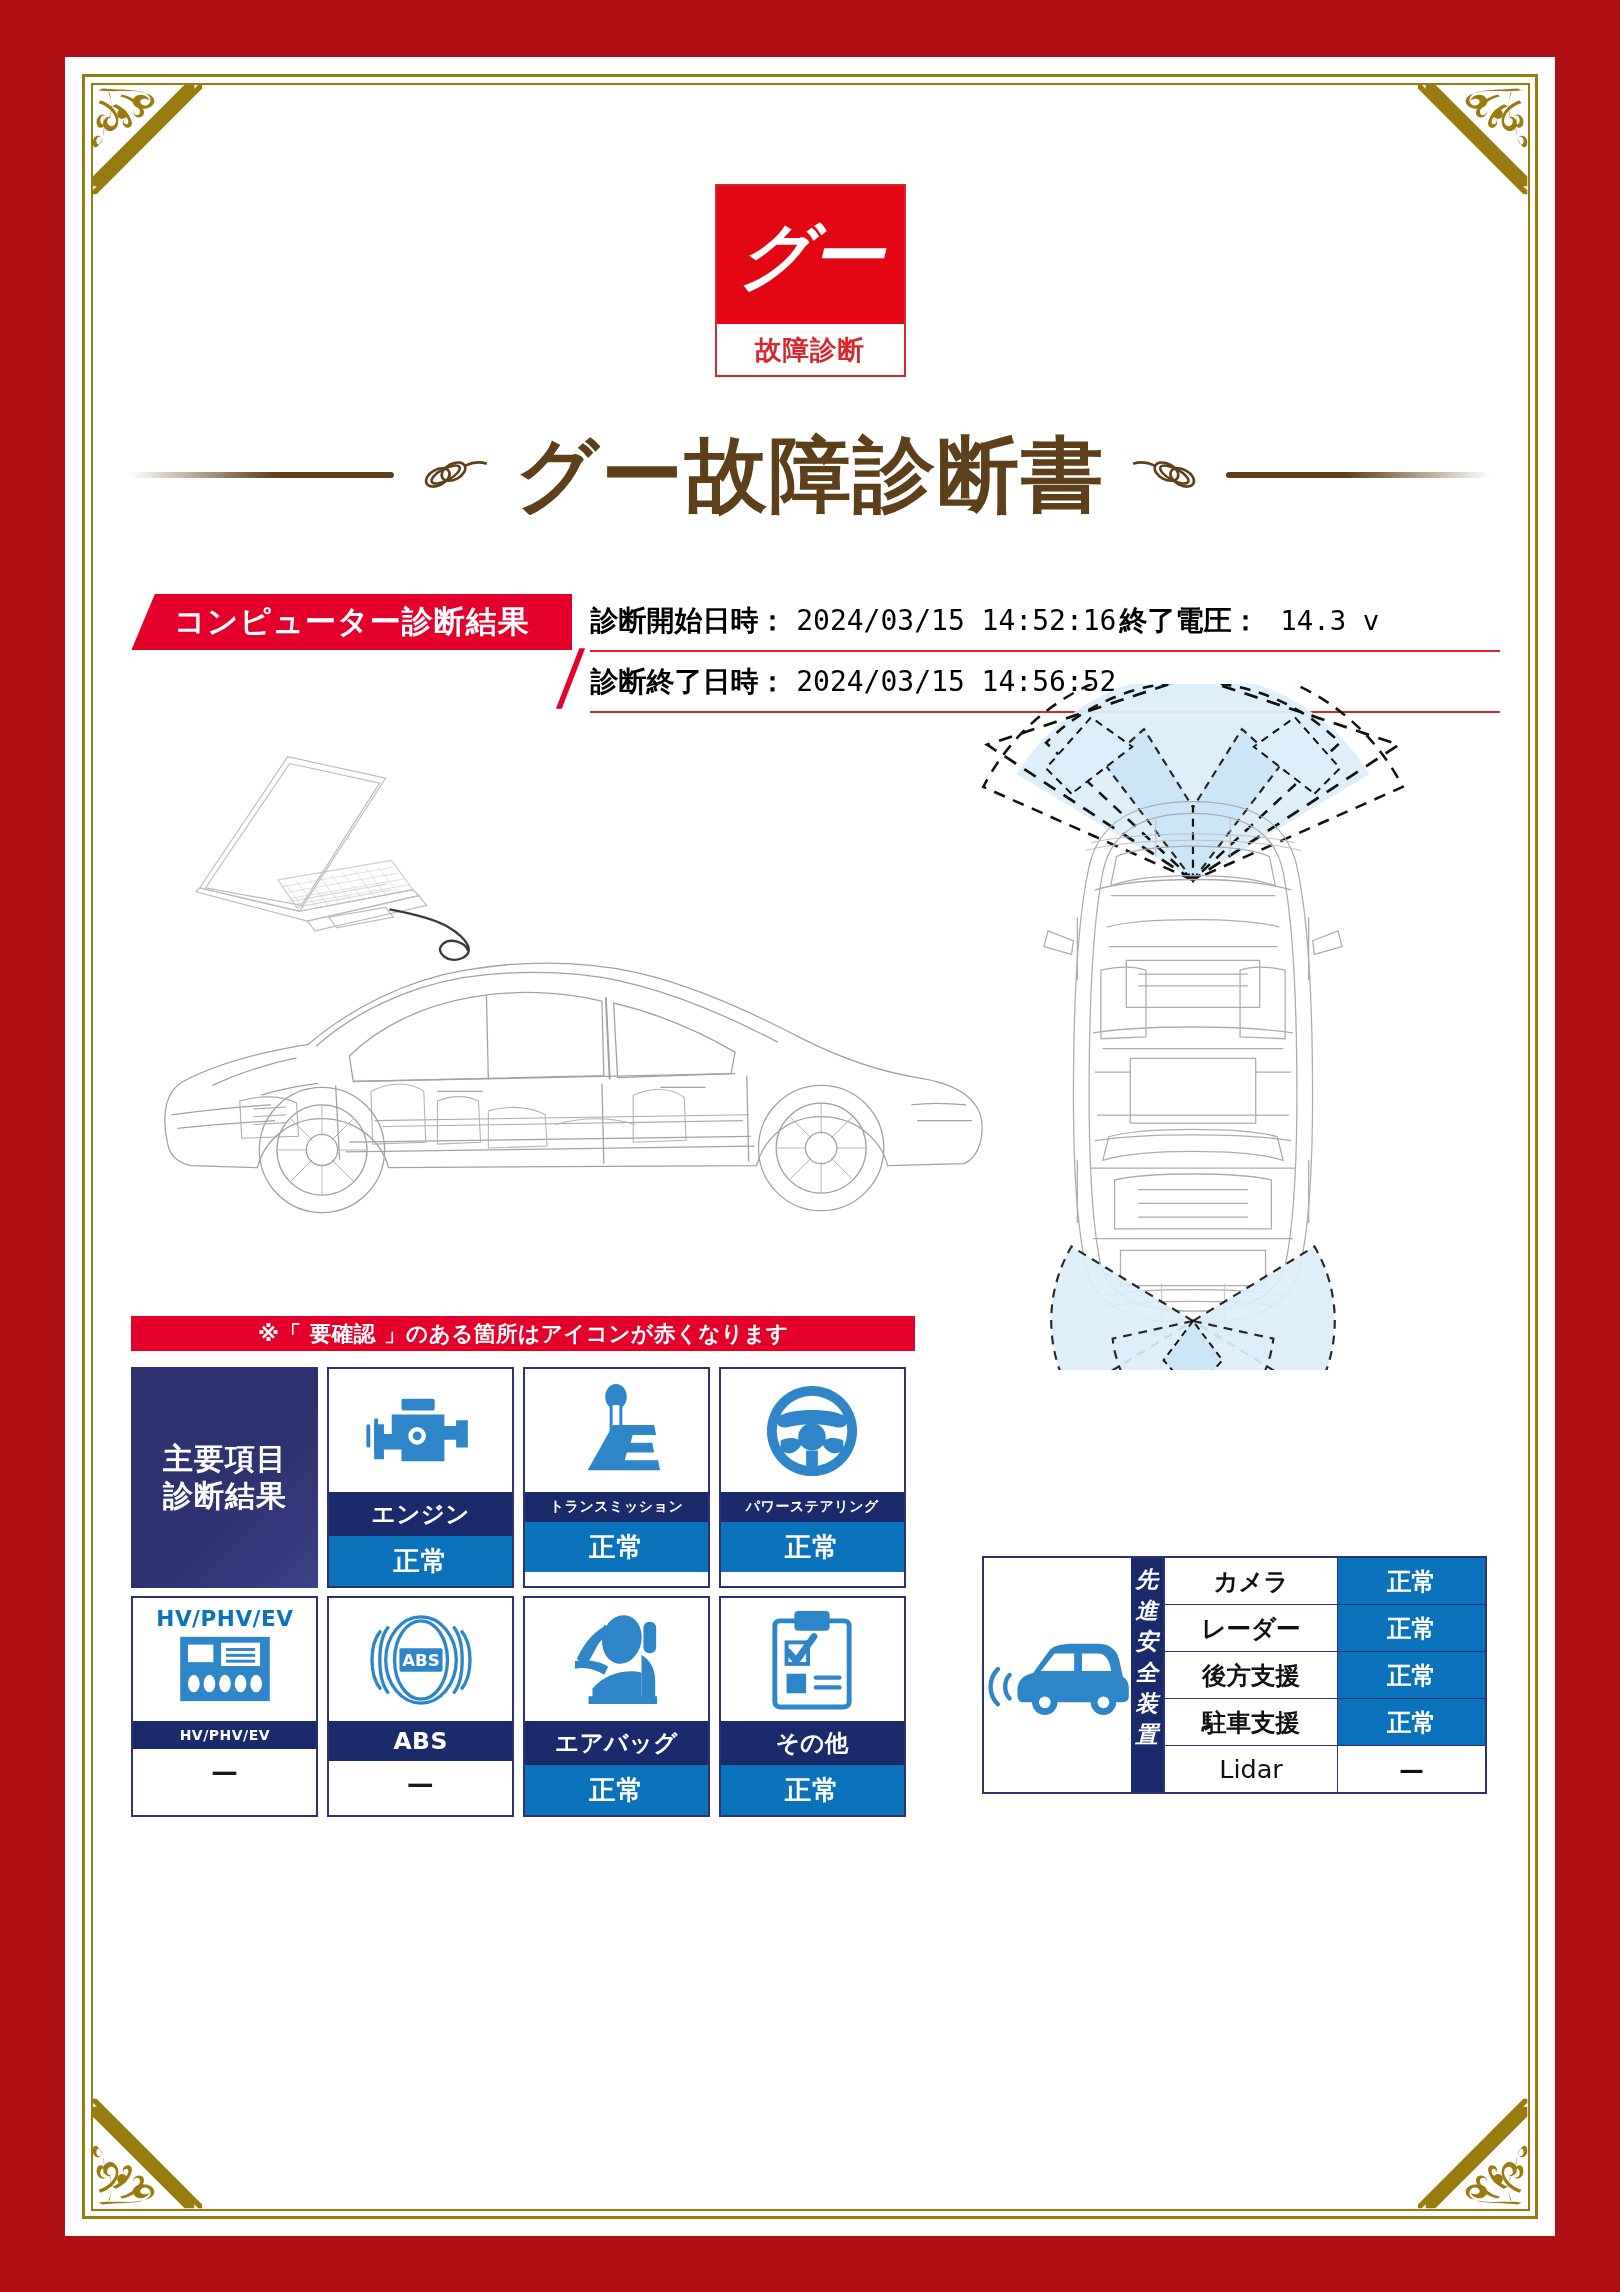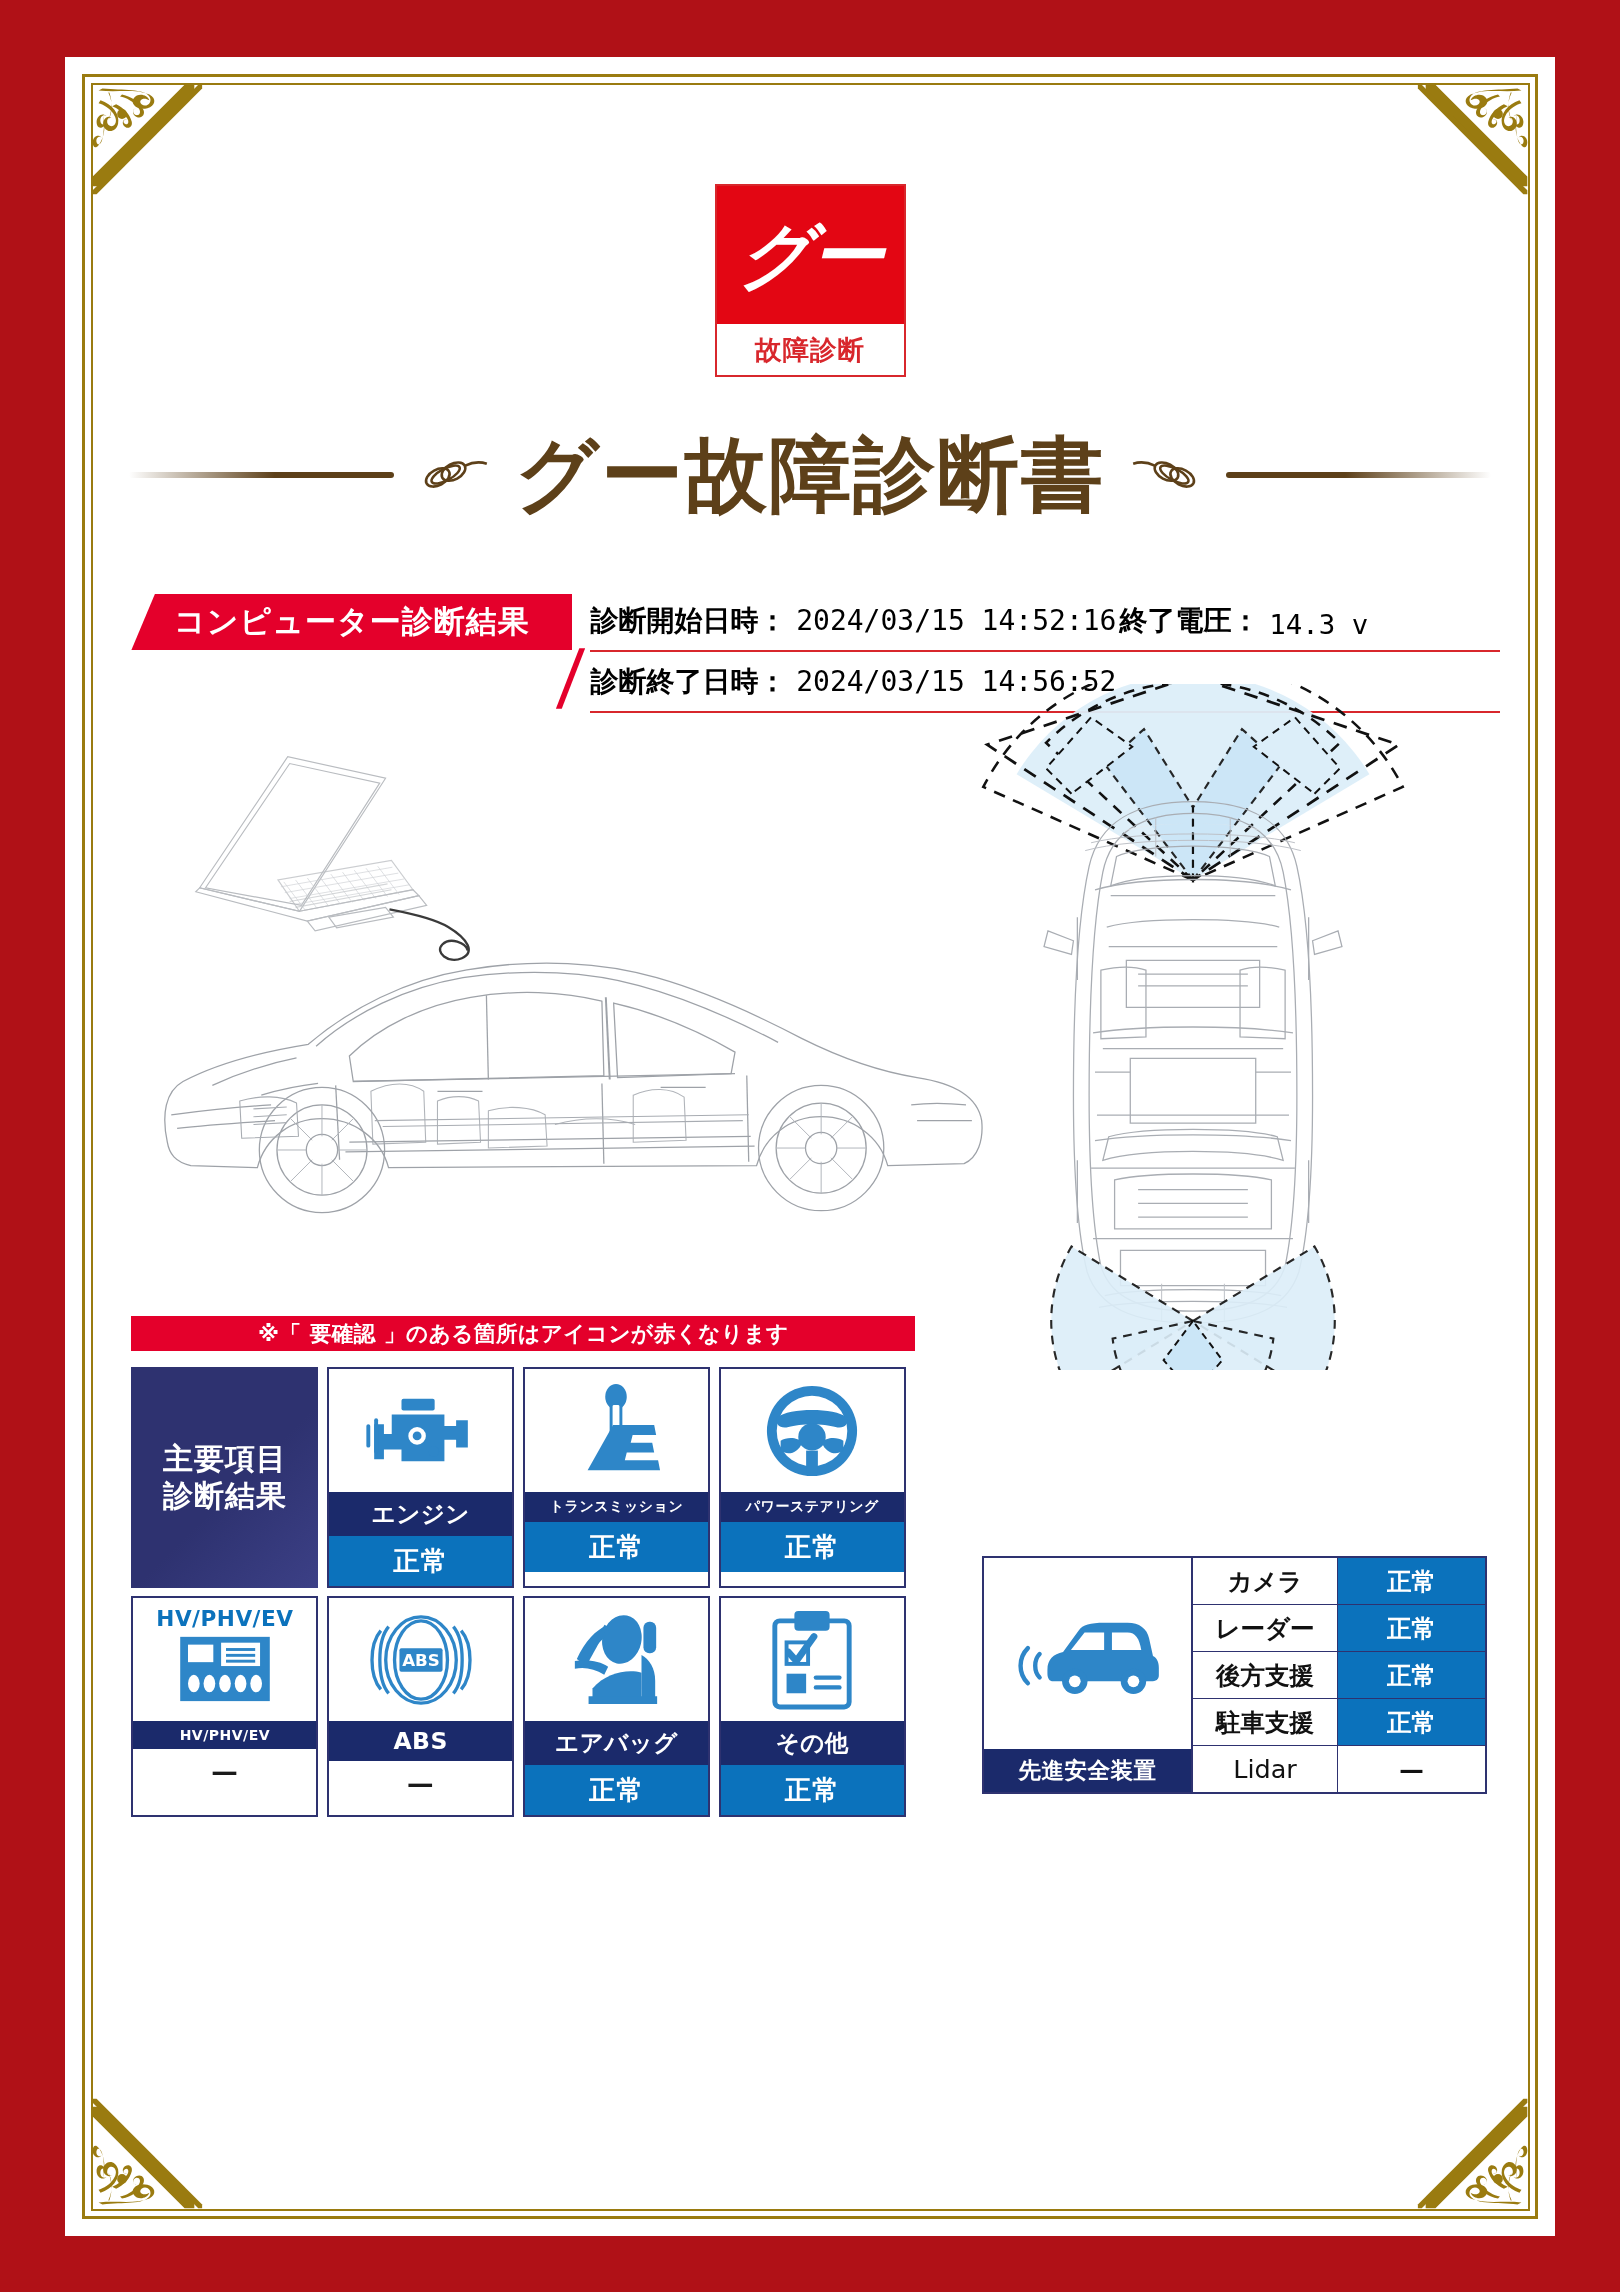--- a/index.html
+++ b/index.html
@@ -190,21 +190,22 @@
     font-size: 28px;
     color: #000;
     margin-left: 9.8px;
     white-space: nowrap;
     font-family: "DejaVu Sans Mono", monospace;
   }
   .cd-volt {
     position: absolute;
     left: 529px;
     display: flex;
-    align-items: flex-end;
+    align-items: center;
+    gap: 11px;
   }
   .cd-volt .cd-value { font-size: 27.4px; }
 
   
   .illus {
     position: absolute;
     left: 0; right: 0;
     top: 588px;
     height: 706px;
   }
@@ -303,25 +304,26 @@
     position: absolute;
     right: 29px;
     top: 1460px;
     width: 505px;
     border: 2px solid #2E3270;
     box-sizing: border-box;
     background: #fff;
     display: flex;
   }
   .safety-left {
-    width: 209px;
-    display: flex;
-    flex-direction: column;
+    width: 181px;
+    display: flex;
+    flex-direction: row;
     border-right: 2px solid #2E3270;
     box-sizing: border-box;
+    font-style: italic;
   }
   .safety-icon {
     flex: 1;
     display: flex;
     align-items: center;
     justify-content: center;
     padding: 7.8px 0;
   }
   .safety-left-label {
     background: #1B2A6B;

